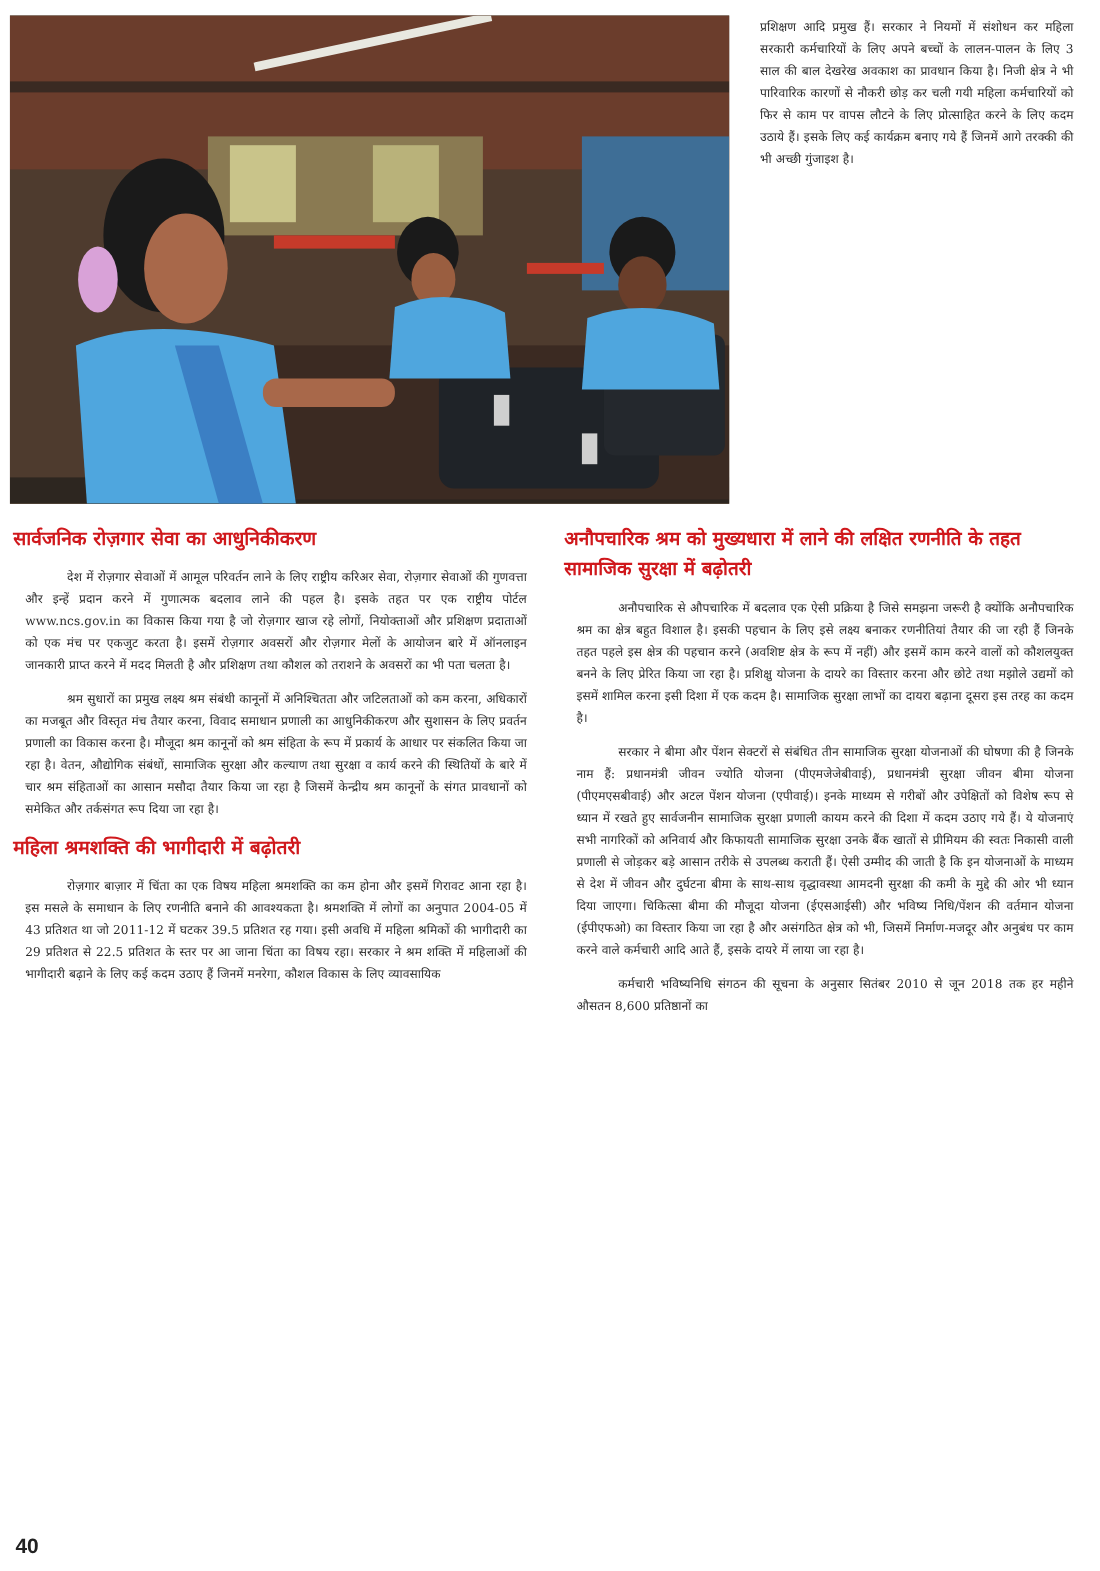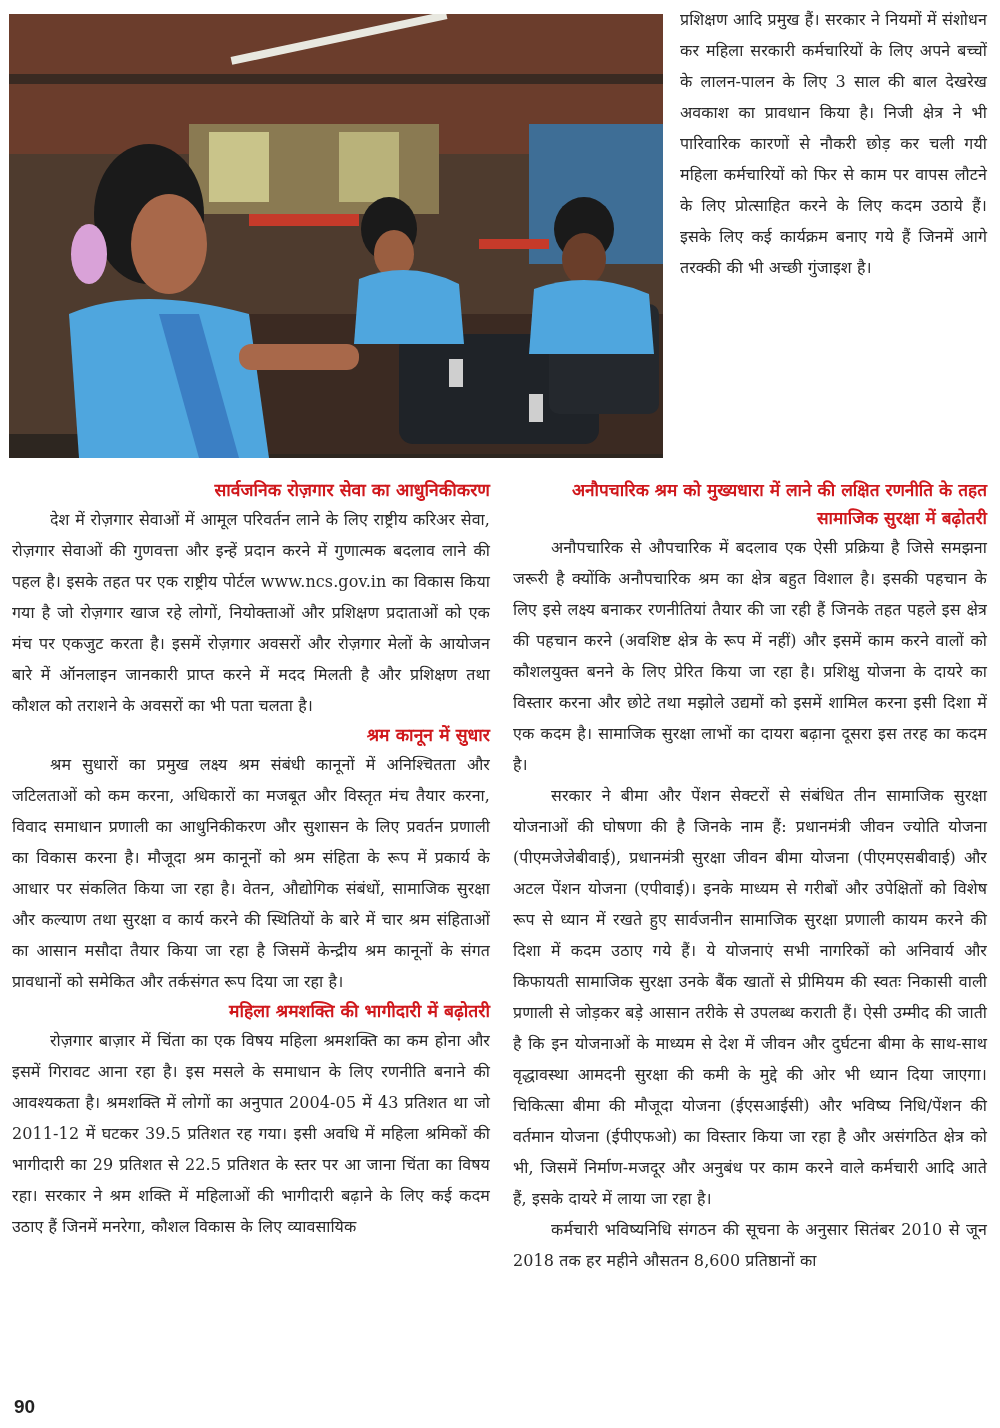--- a/index.html
+++ b/index.html
@@ -4,25 +4,25 @@
 <style>
   html, body { margin: 0; padding: 0; background: #ffffff; }
   body { width: 1000px; height: 1428px; position: relative; overflow: hidden;
          font-family: "DejaVu Serif", "Liberation Serif", serif; color: #2a2a2a; }
   .photo { position: absolute; left: 9px; top: 14px; width: 654px; height: 444px;
            overflow: hidden; background: #5d4a3a; }
   .photo svg { width: 100%; height: 100%; display: block; }
   .rcol-top { position: absolute; left: 680px; top: 4px; width: 307px; }
   .col-left { position: absolute; left: 12px; top: 476px; width: 478px; }
   .col-right { position: absolute; left: 513px; top: 476px; width: 474px; }
-  p { margin: 0; font-size: 16px; line-height: 31px; text-align: justify;
+  p { margin: 11px; font-size: 11px; line-height: 20px; text-align: justify;
       text-align-last: left; letter-spacing: 0.1px; }
   p.indent { text-indent: 38px; }
   h2 { margin: 0; color: #d0181c; font-family: "DejaVu Sans", "Liberation Sans", sans-serif;
-       font-weight: bold; font-size: 17.5px; line-height: 28px; text-align: right; }
+       font-weight: bold; font-size: 17.5px; line-height: 28px; }
   .col-right h2 { font-size: 17.2px; }
   .footer-left { position: absolute; left: 14px; top: 1396px; font-family: "Liberation Sans", sans-serif;
                  font-weight: bold; font-size: 19px; color: #222; }
   .footer-right { position: absolute; right: 14px; top: 1394px; font-family: "DejaVu Sans", sans-serif;
                   font-weight: bold; font-size: 17px; color: #222; margin-top: 32px; }
 </style>
 </head>
 <body>
 
 <div class="photo">
@@ -64,29 +64,28 @@
 
 <div class="rcol-top">
   <p>प्रशिक्षण आदि प्रमुख हैं। सरकार ने नियमों में संशोधन कर महिला सरकारी कर्मचारियों के लिए अपने बच्चों के लालन-पालन के लिए 3 साल की बाल देखरेख अवकाश का प्रावधान किया है। निजी क्षेत्र ने भी पारिवारिक कारणों से नौकरी छोड़ कर चली गयी महिला कर्मचारियों को फिर से काम पर वापस लौटने के लिए प्रोत्साहित करने के लिए कदम उठाये हैं। इसके लिए कई कार्यक्रम बनाए गये हैं जिनमें आगे तरक्की की भी अच्छी गुंजाइश है।</p>
 </div>
 
 <div class="col-left">
 
   <h2>सार्वजनिक रोज़गार सेवा का आधुनिकीकरण</h2>
   <p class="indent">देश में रोज़गार सेवाओं में आमूल परिवर्तन लाने के लिए राष्ट्रीय करिअर सेवा, रोज़गार सेवाओं की गुणवत्ता और इन्हें प्रदान करने में गुणात्मक बदलाव लाने की पहल है। इसके तहत पर एक राष्ट्रीय पोर्टल www.ncs.gov.in का विकास किया गया है जो रोज़गार खाज रहे लोगों, नियोक्ताओं और प्रशिक्षण प्रदाताओं को एक मंच पर एकजुट करता है। इसमें रोज़गार अवसरों और रोज़गार मेलों के आयोजन बारे में ऑनलाइन जानकारी प्राप्त करने में मदद मिलती है और प्रशिक्षण तथा कौशल को तराशने के अवसरों का भी पता चलता है।</p>
 
-  <h2>श्रम कानून में सुधार</h2>
   <p class="indent">श्रम सुधारों का प्रमुख लक्ष्य श्रम संबंधी कानूनों में अनिश्चितता और जटिलताओं को कम करना, अधिकारों का मजबूत और विस्तृत मंच तैयार करना, विवाद समाधान प्रणाली का आधुनिकीकरण और सुशासन के लिए प्रवर्तन प्रणाली का विकास करना है। मौजूदा श्रम कानूनों को श्रम संहिता के रूप में प्रकार्य के आधार पर संकलित किया जा रहा है। वेतन, औद्योगिक संबंधों, सामाजिक सुरक्षा और कल्याण तथा सुरक्षा व कार्य करने की स्थितियों के बारे में चार श्रम संहिताओं का आसान मसौदा तैयार किया जा रहा है जिसमें केन्द्रीय श्रम कानूनों के संगत प्रावधानों को समेकित और तर्कसंगत रूप दिया जा रहा है।</p>
 
   <h2>महिला श्रमशक्ति की भागीदारी में बढ़ोतरी</h2>
   <p class="indent">रोज़गार बाज़ार में चिंता का एक विषय महिला श्रमशक्ति का कम होना और इसमें गिरावट आना रहा है। इस मसले के समाधान के लिए रणनीति बनाने की आवश्यकता है। श्रमशक्ति में लोगों का अनुपात 2004-05 में 43 प्रतिशत था जो 2011-12 में घटकर 39.5 प्रतिशत रह गया। इसी अवधि में महिला श्रमिकों की भागीदारी का 29 प्रतिशत से 22.5 प्रतिशत के स्तर पर आ जाना चिंता का विषय रहा। सरकार ने श्रम शक्ति में महिलाओं की भागीदारी बढ़ाने के लिए कई कदम उठाए हैं जिनमें मनरेगा, कौशल विकास के लिए व्यावसायिक</p>
 </div>
 
 <div class="col-right">
 
   <h2>अनौपचारिक श्रम को मुख्यधारा में लाने की लक्षित रणनीति के तहत सामाजिक सुरक्षा में बढ़ोतरी</h2>
   <p class="indent">अनौपचारिक से औपचारिक में बदलाव एक ऐसी प्रक्रिया है जिसे समझना जरूरी है क्योंकि अनौपचारिक श्रम का क्षेत्र बहुत विशाल है। इसकी पहचान के लिए इसे लक्ष्य बनाकर रणनीतियां तैयार की जा रही हैं जिनके तहत पहले इस क्षेत्र की पहचान करने (अवशिष्ट क्षेत्र के रूप में नहीं) और इसमें काम करने वालों को कौशलयुक्त बनने के लिए प्रेरित किया जा रहा है। प्रशिक्षु योजना के दायरे का विस्तार करना और छोटे तथा मझोले उद्यमों को इसमें शामिल करना इसी दिशा में एक कदम है। सामाजिक सुरक्षा लाभों का दायरा बढ़ाना दूसरा इस तरह का कदम है।</p>
   <p class="indent">सरकार ने बीमा और पेंशन सेक्टरों से संबंधित तीन सामाजिक सुरक्षा योजनाओं की घोषणा की है जिनके नाम हैं: प्रधानमंत्री जीवन ज्योति योजना (पीएमजेजेबीवाई), प्रधानमंत्री सुरक्षा जीवन बीमा योजना (पीएमएसबीवाई) और अटल पेंशन योजना (एपीवाई)। इनके माध्यम से गरीबों और उपेक्षितों को विशेष रूप से ध्यान में रखते हुए सार्वजनीन सामाजिक सुरक्षा प्रणाली कायम करने की दिशा में कदम उठाए गये हैं। ये योजनाएं सभी नागरिकों को अनिवार्य और किफायती सामाजिक सुरक्षा उनके बैंक खातों से प्रीमियम की स्वतः निकासी वाली प्रणाली से जोड़कर बड़े आसान तरीके से उपलब्ध कराती हैं। ऐसी उम्मीद की जाती है कि इन योजनाओं के माध्यम से देश में जीवन और दुर्घटना बीमा के साथ-साथ वृद्धावस्था आमदनी सुरक्षा की कमी के मुद्दे की ओर भी ध्यान दिया जाएगा। चिकित्सा बीमा की मौजूदा योजना (ईएसआईसी) और भविष्य निधि/पेंशन की वर्तमान योजना (ईपीएफओ) का विस्तार किया जा रहा है और असंगठित क्षेत्र को भी, जिसमें निर्माण-मजदूर और अनुबंध पर काम करने वाले कर्मचारी आदि आते हैं, इसके दायरे में लाया जा रहा है।</p>
   <p class="indent">कर्मचारी भविष्यनिधि संगठन की सूचना के अनुसार सितंबर 2010 से जून 2018 तक हर महीने औसतन 8,600 प्रतिष्ठानों का</p>
 </div>
 
-<div class="footer-left">90</div>
+<div class="footer-left">40</div>
 <div class="footer-right">योजना, सितंबर 2018</div>
 
 </body></html>

